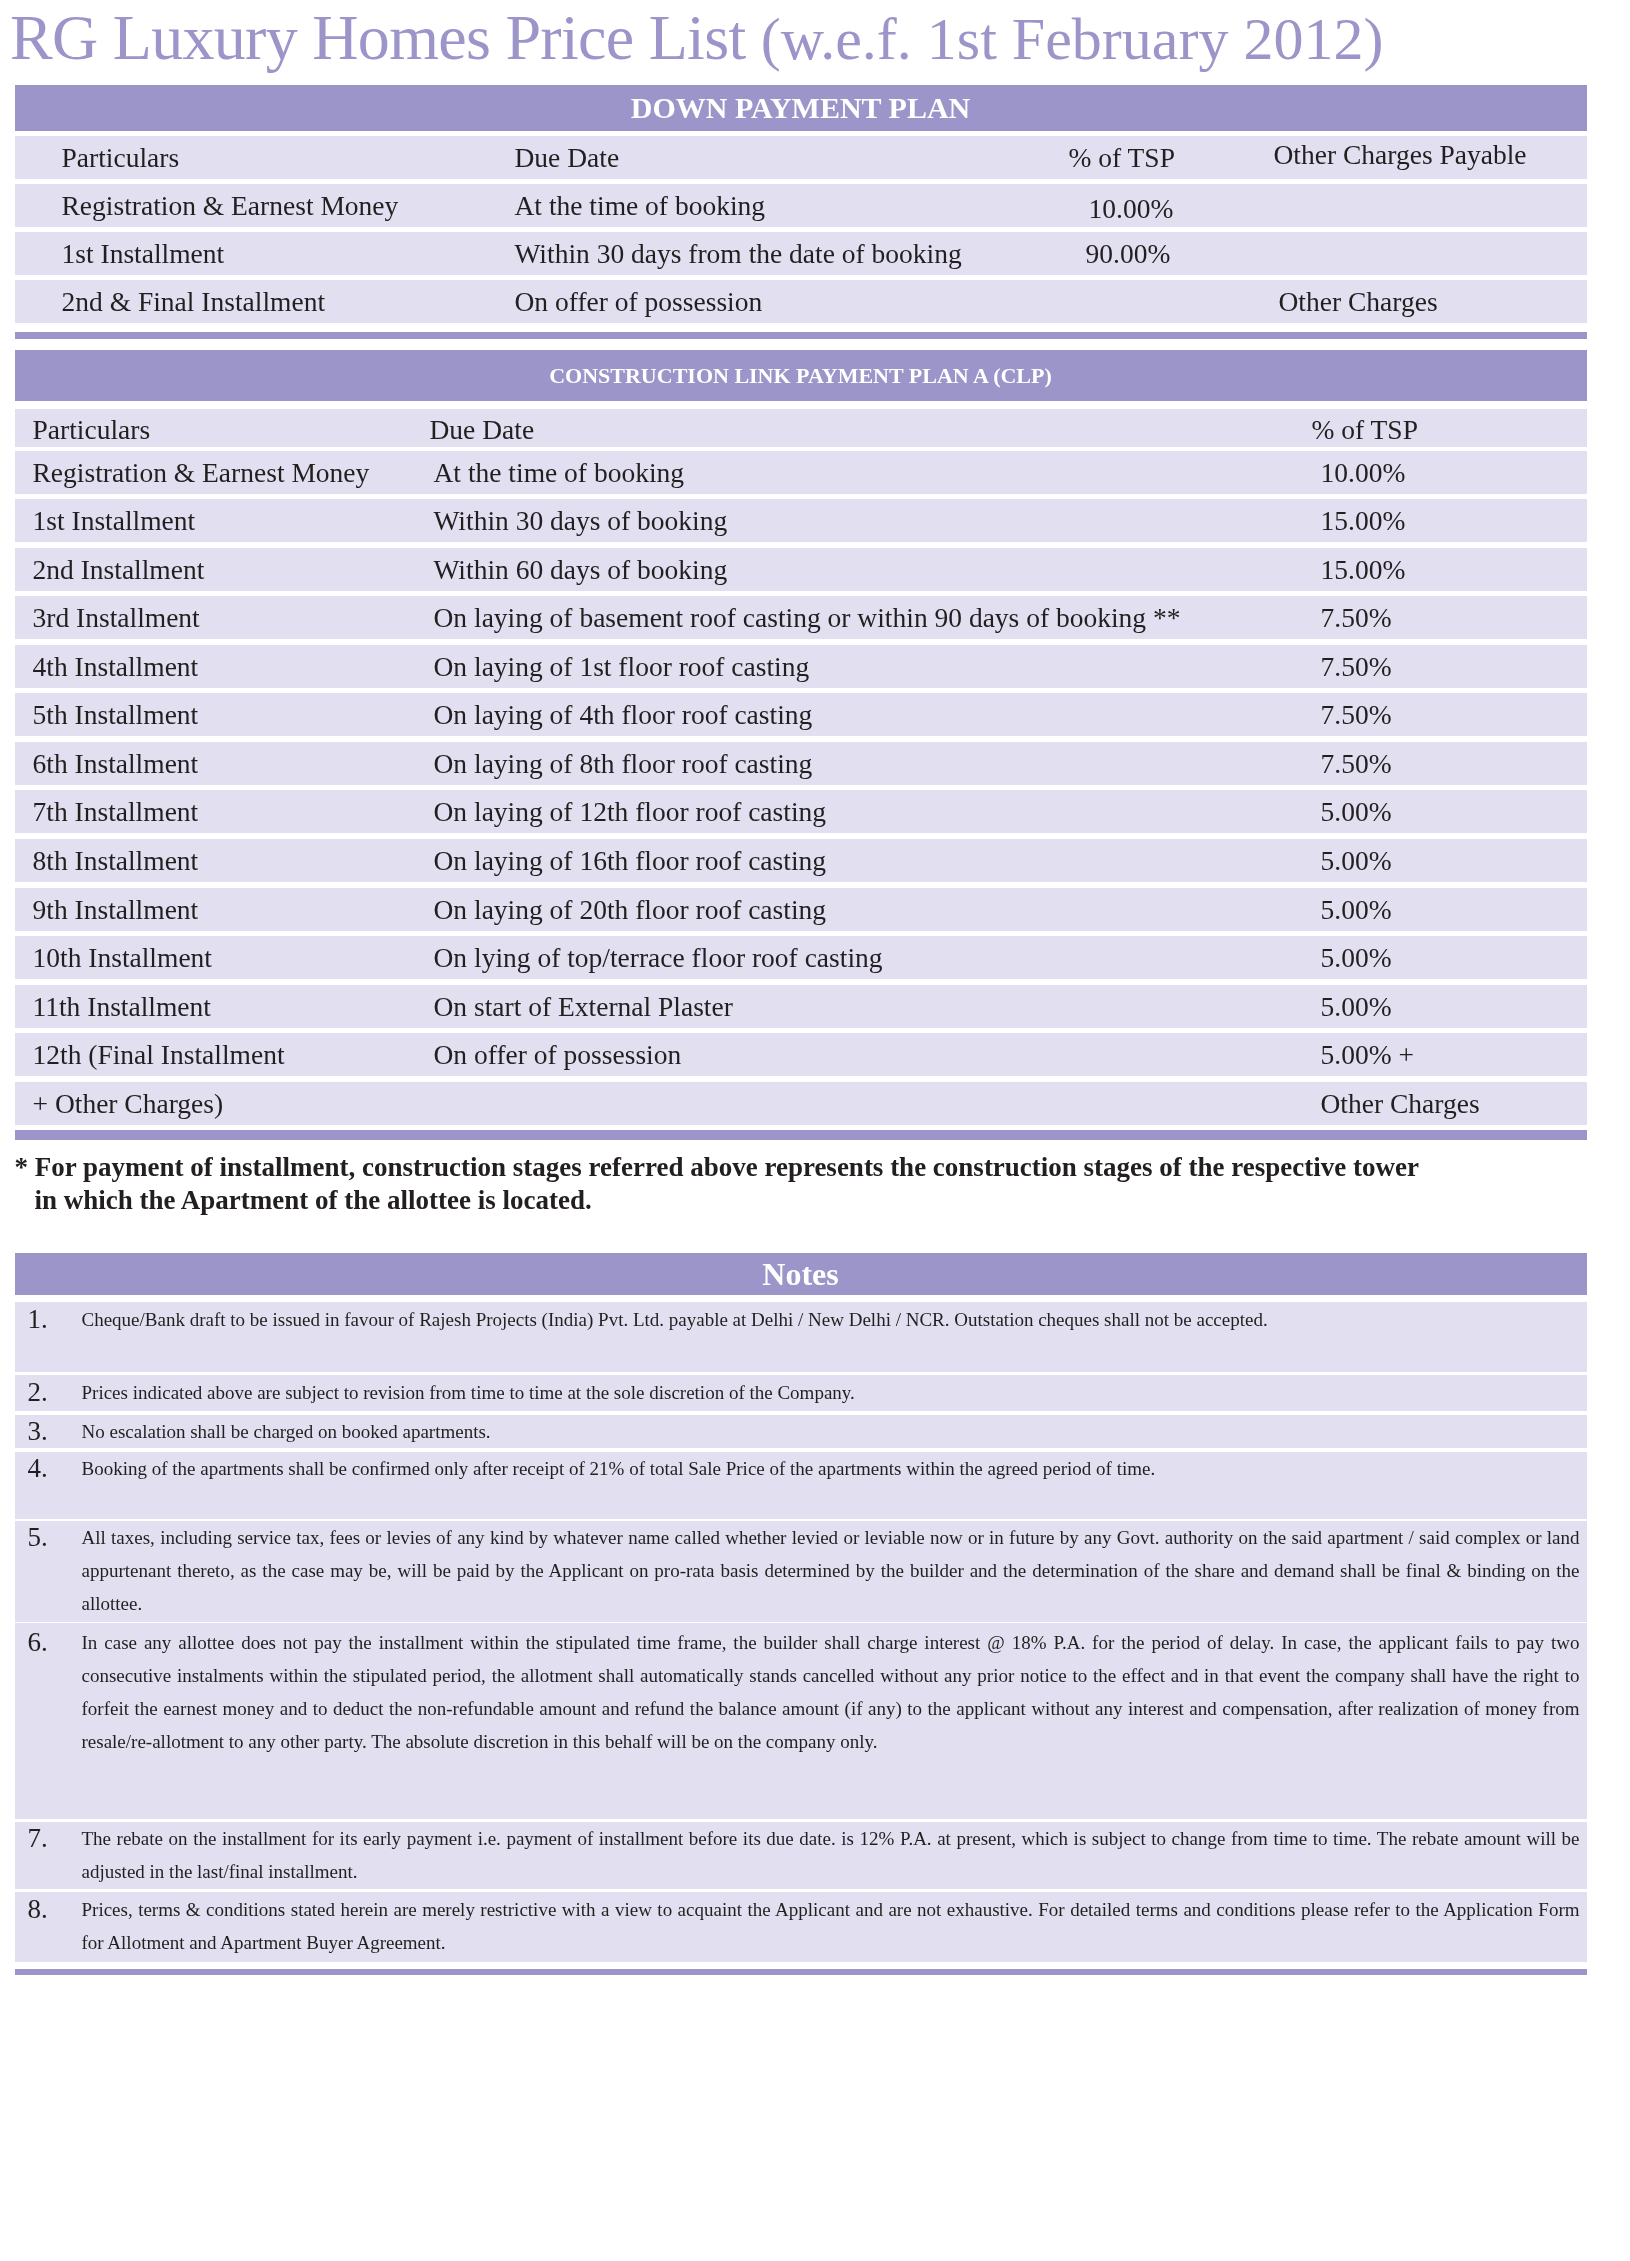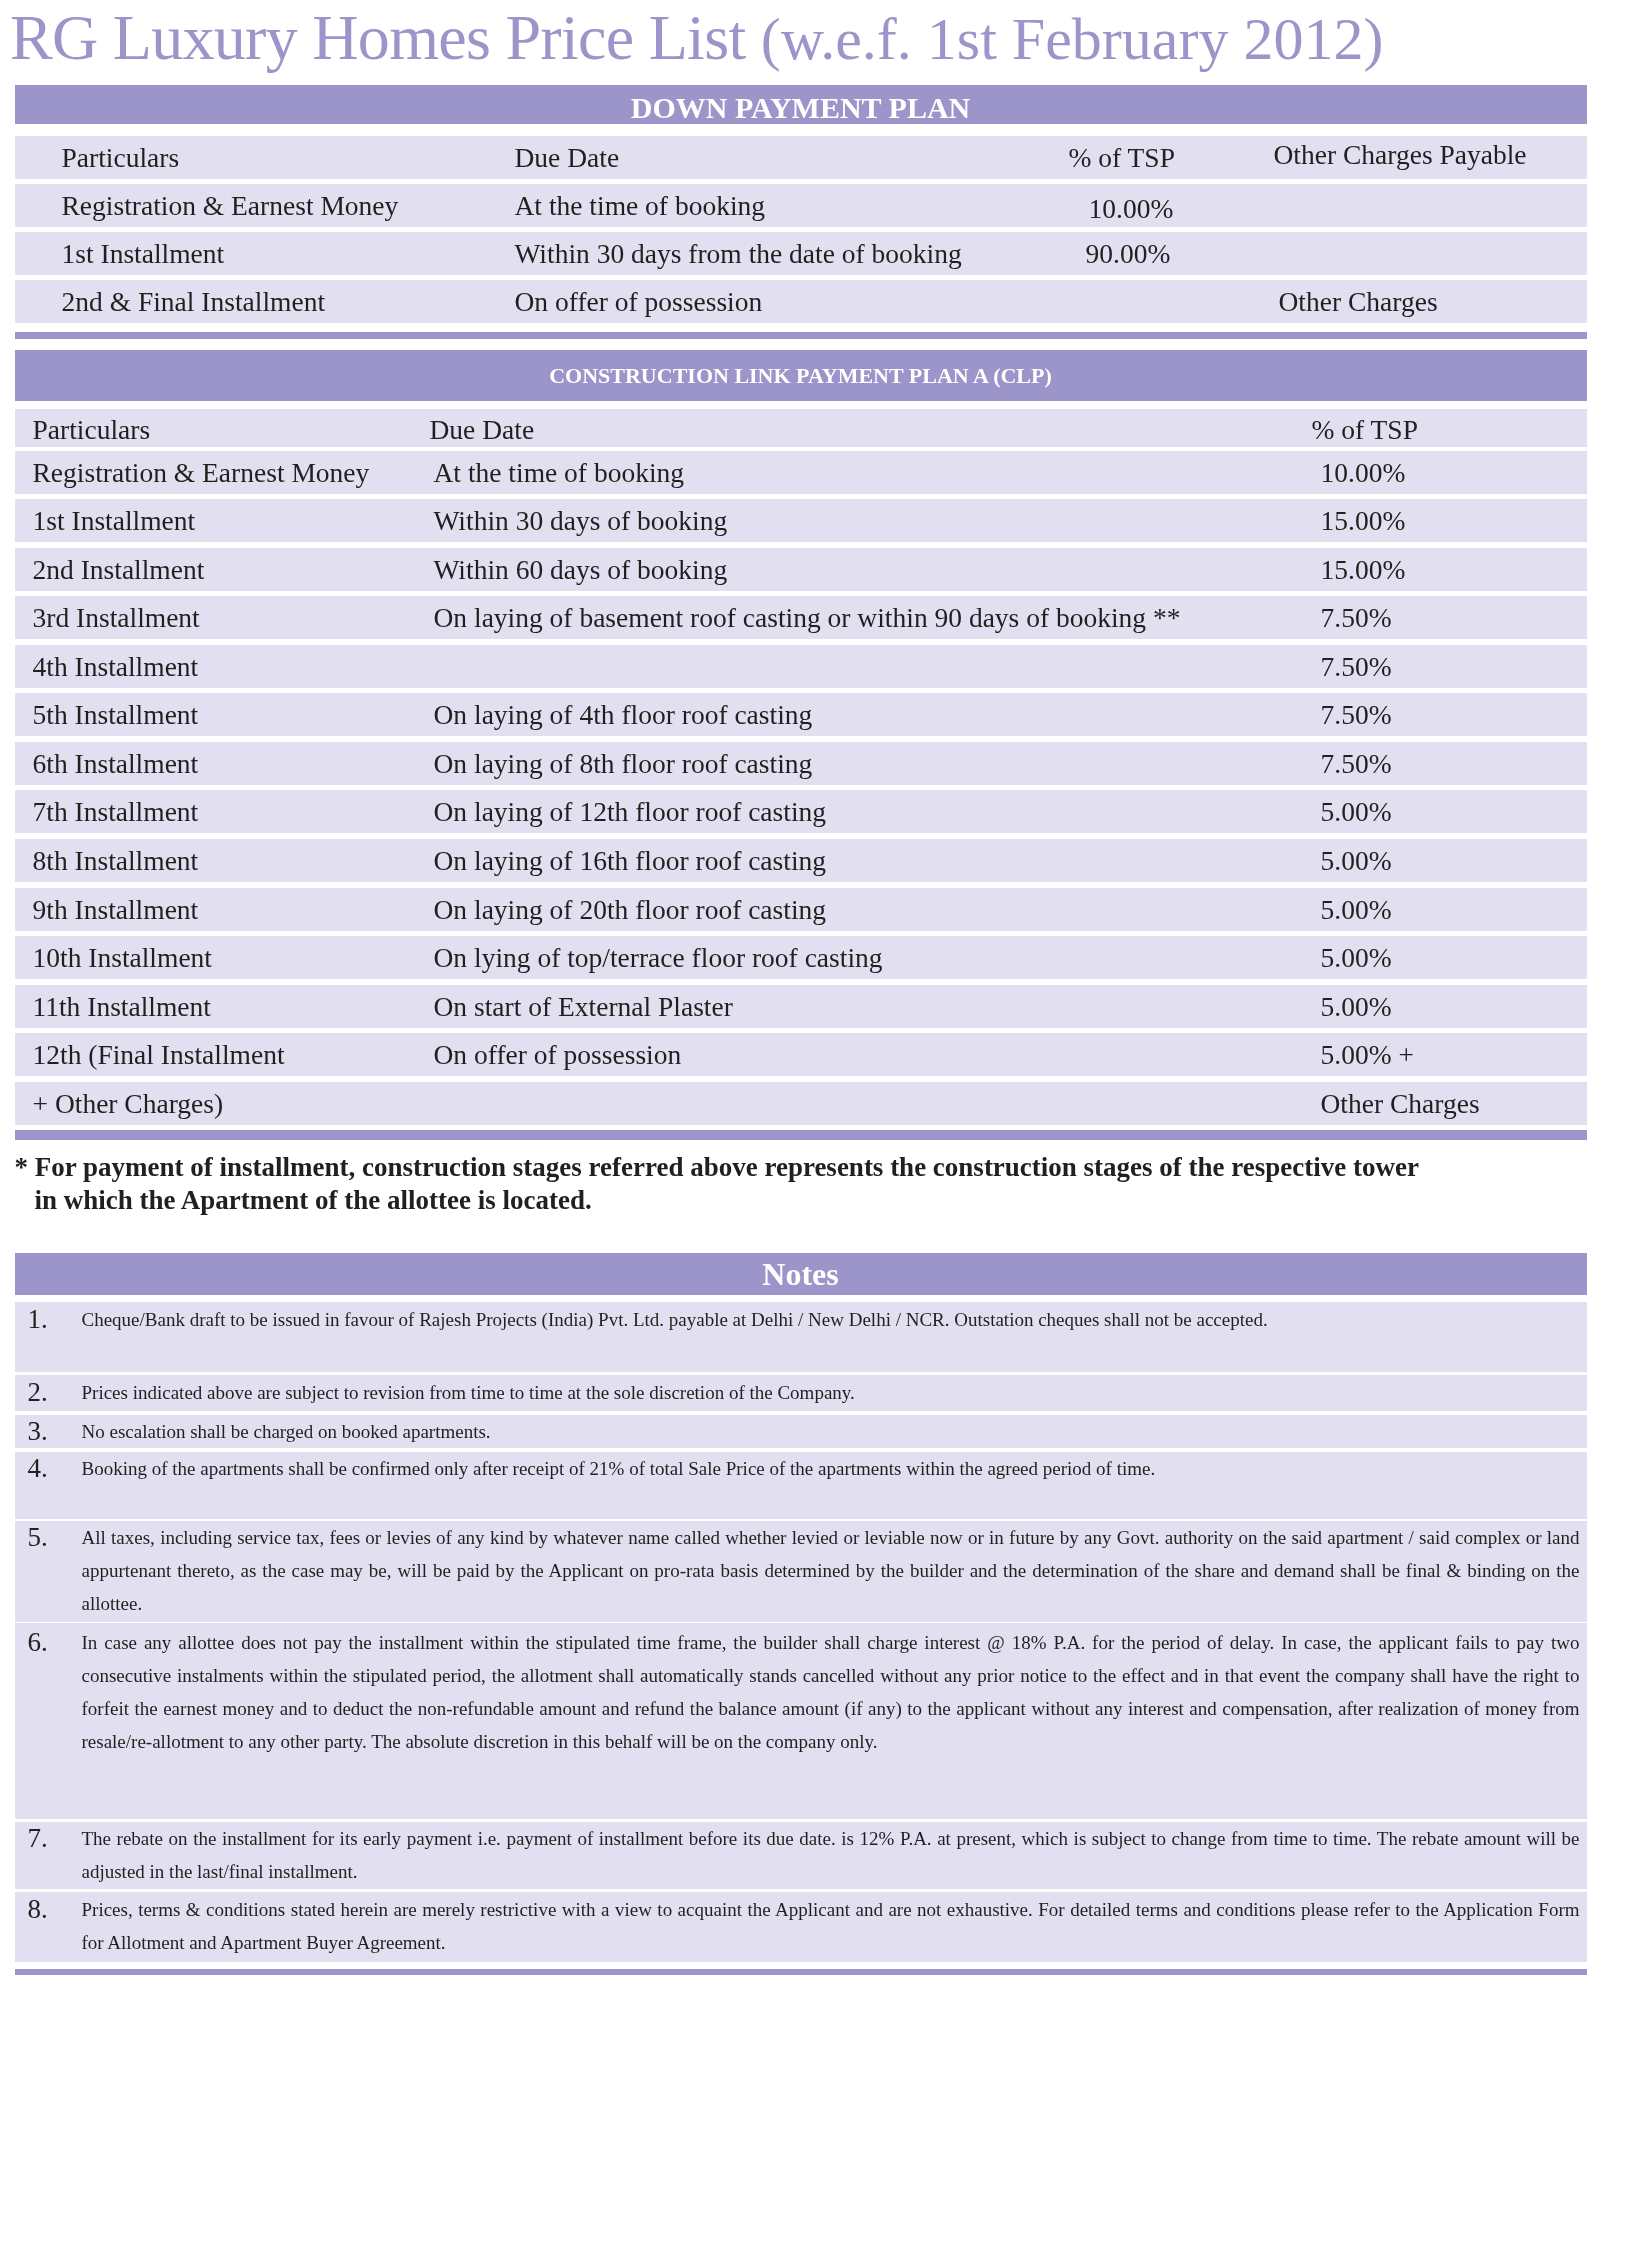--- a/index.html
+++ b/index.html
@@ -17,21 +17,21 @@
     position: absolute; left: 14.5px; width: 1572px; background: #9b95c9;
     color: #ffffff; font-weight: bold; text-align: center;
   }
   .band-thin { position: absolute; left: 14.5px; width: 1572px; height: 7.2px; background: #9b95c9; }
   .row {
     position: absolute; left: 14.5px; width: 1572px; background: #e1dff0;
   }
   .cell { position: absolute; white-space: nowrap; font-size: 27.5px; }
 
   
-  .dp-band { top: 85px; height: 39px; font-size: 30px; line-height: 46px; }
+  .dp-band { top: 85px; height: 46px; font-size: 30px; line-height: 46px; }
   .dp-row { height: 43px; }
   .dp-row .cell { line-height: 43px; }
   .dp-c1 { left: 47px; }
   .dp-c2 { left: 500px; }
   .dp-c3 { left: 1054px; }
   .dp-c3n { left: 1074px; }
   .dp-c4 { left: 1259px; }
 
   
   .clp-band { top: 350px; height: 51px; font-size: 22px; line-height: 51px; }
@@ -122,20 +122,21 @@
     <span class="cell clp-c2">Within 60 days of booking</span>
     <span class="cell clp-c3">15.00%</span>
   </div>
   <div class="row clp-row" style="top:596px">
     <span class="cell clp-c1">3rd Installment</span>
     <span class="cell clp-c2">On laying of basement roof casting or within 90 days of booking **</span>
     <span class="cell clp-c3">7.50%</span>
   </div>
   <div class="row clp-row" style="top:645px">
     <span class="cell clp-c1">4th Installment</span>
+    <span class="cell clp-c2">On laying of 1st floor roof casting</span>
     <span class="cell clp-c3">7.50%</span>
   </div>
   <div class="row clp-row" style="top:693px">
     <span class="cell clp-c1">5th Installment</span>
     <span class="cell clp-c2">On laying of 4th floor roof casting</span>
     <span class="cell clp-c3">7.50%</span>
   </div>
   <div class="row clp-row" style="top:742px">
     <span class="cell clp-c1">6th Installment</span>
     <span class="cell clp-c2">On laying of 8th floor roof casting</span>

